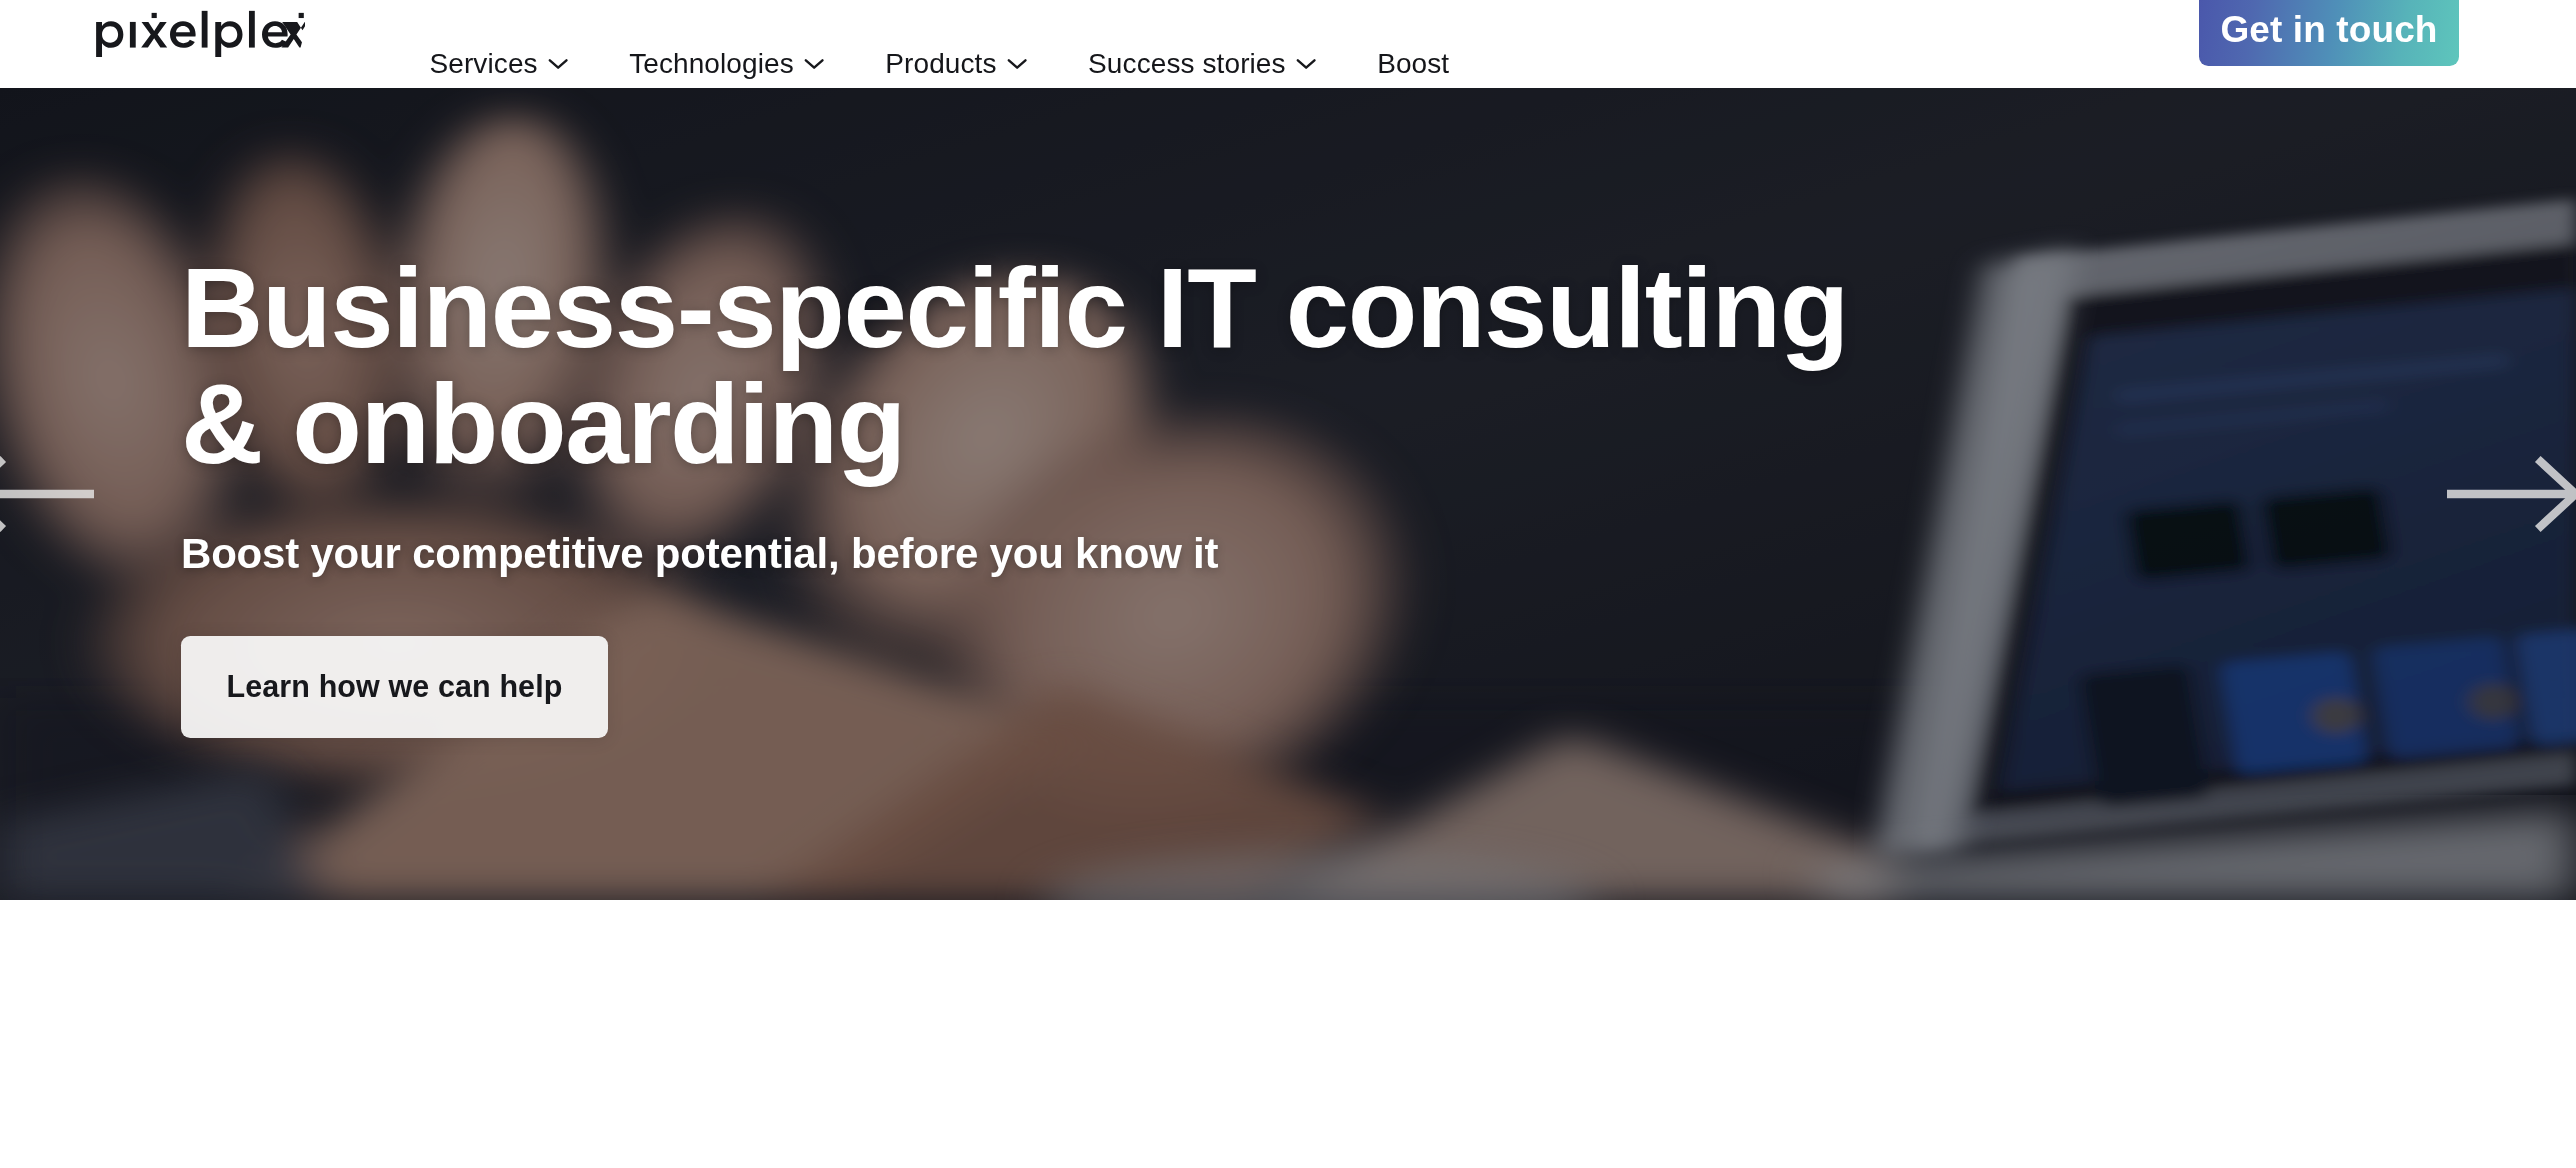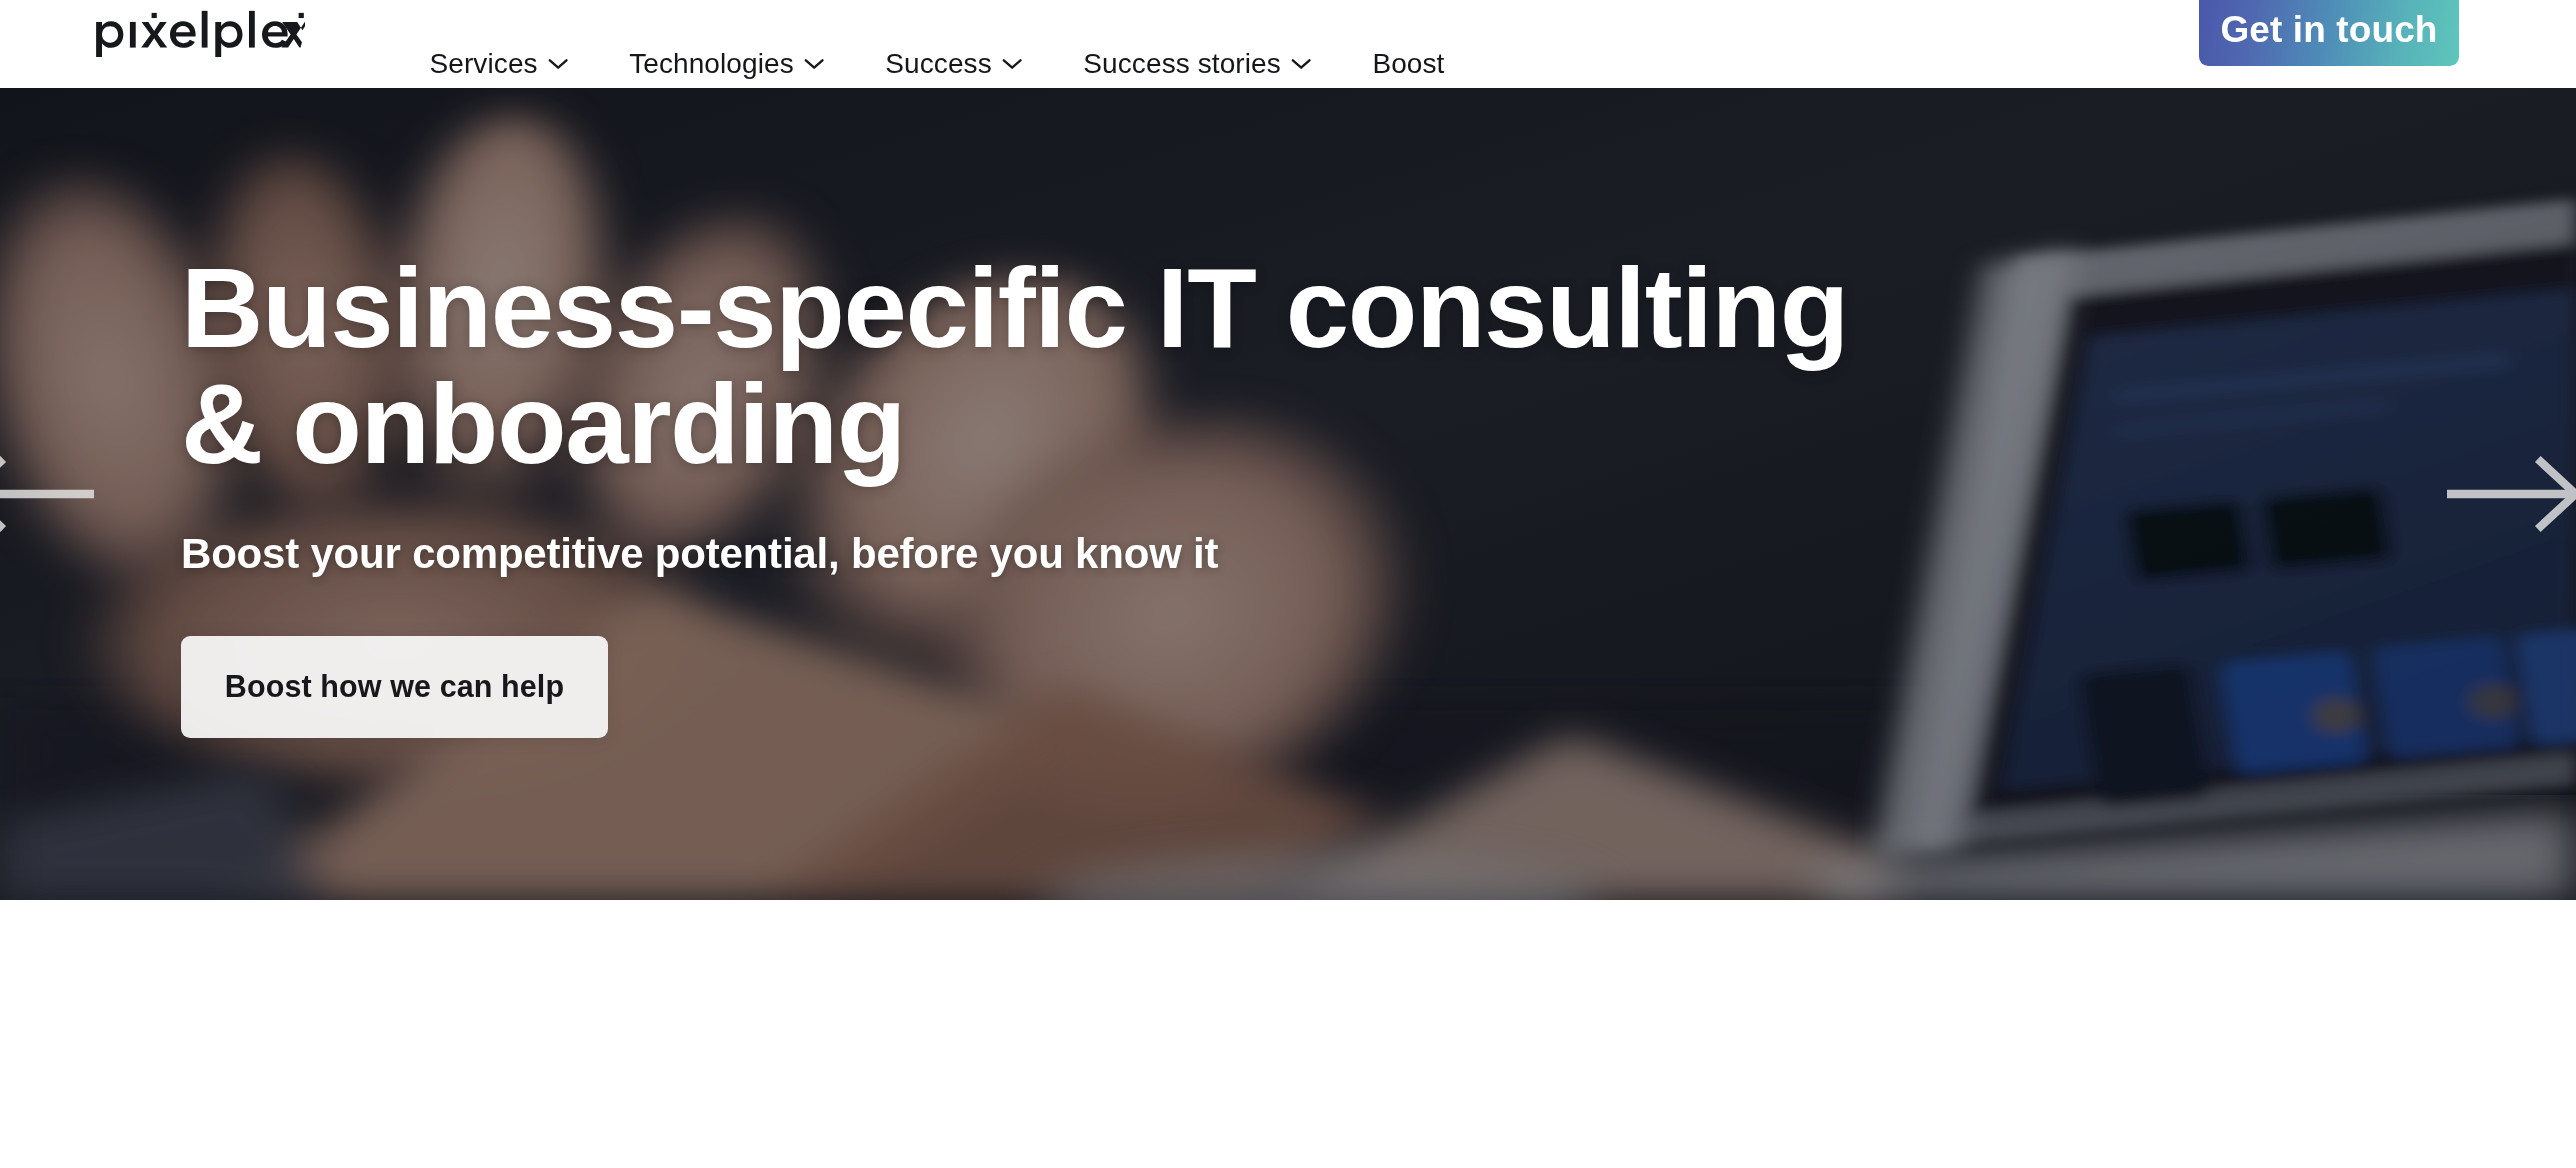--- a/index.html
+++ b/index.html
@@ -175,21 +175,21 @@
 
     <div class="navitem">
       <span class="lbl">Technologies</span>
       <svg class="chev" viewBox="0 0 22 13">
           <path d="M2 2.5L11 10.5L20 2.5" fill="none" stroke="#17181c" stroke-width="2.6" stroke-linecap="round" stroke-linejoin="round"></path>
         </svg>
     </div>
 
 
     <div class="navitem">
-      <span class="lbl">Success</span>
+      <span class="lbl">Products</span>
       <svg class="chev" viewBox="0 0 22 13">
           <path d="M2 2.5L11 10.5L20 2.5" fill="none" stroke="#17181c" stroke-width="2.6" stroke-linecap="round" stroke-linejoin="round"></path>
         </svg>
     </div>
 
     <div class="navitem">
       <span class="lbl">Success stories</span>
       <svg class="chev" viewBox="0 0 22 13">
           <path d="M2 2.5L11 10.5L20 2.5" fill="none" stroke="#17181c" stroke-width="2.6" stroke-linecap="round" stroke-linejoin="round"></path>
         </svg>
@@ -300,21 +300,21 @@
     <rect width="2790" height="1171" fill="#0b0d14" opacity="0.18"></rect>
   </svg>
 
   <div class="hero-overlay"></div>
 
   <div class="hero-content">
     <h1 class="headline">Business-specific IT consulting
 &amp; onboarding</h1>
     <p class="subhead">Boost your competitive potential, before you know it</p>
     <div class="hero-btn">
-      <span>Boost how we can help</span>
+      <span>Learn how we can help</span>
     </div>
   </div>
 
   <svg class="arrow arrow-left" width="138" height="79" viewBox="0 0 150 86">
     <g stroke="#e6e6e6" stroke-width="9" fill="none" stroke-linecap="square">
       <line x1="146" y1="43" x2="10" y2="43"></line>
       <polyline points="48,8 10,43 48,78" stroke-linejoin="miter"></polyline>
     </g>
   </svg>
 

